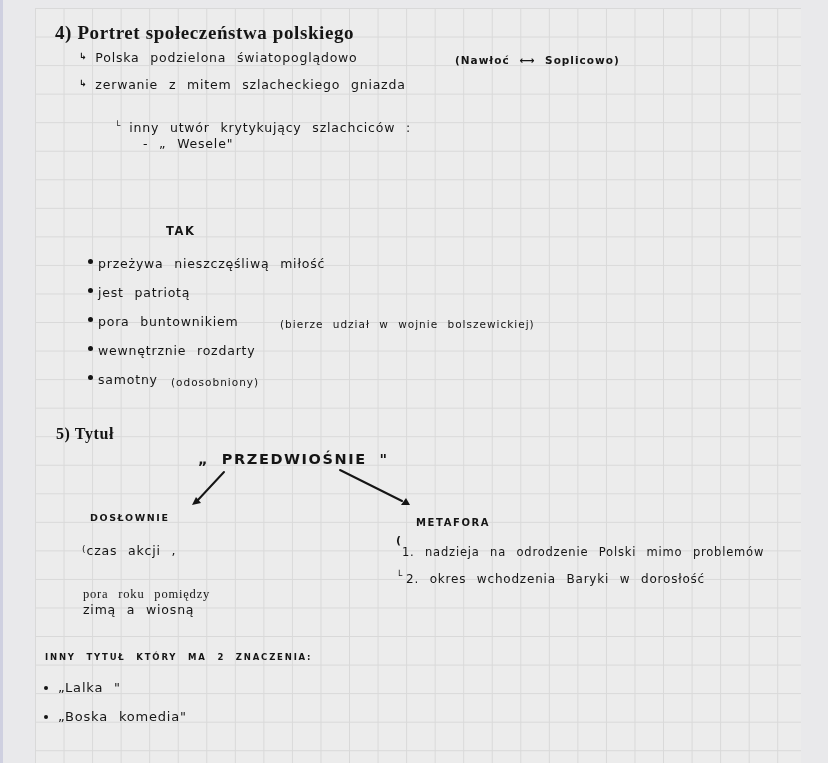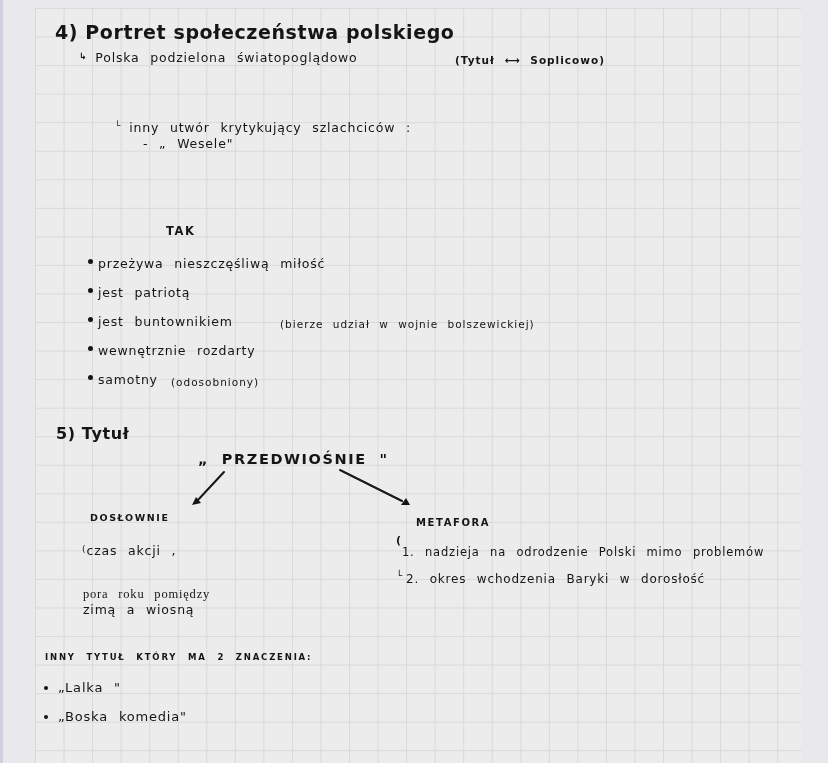--- a/index.html
+++ b/index.html
@@ -14,21 +14,21 @@
     position:absolute; left:35px; top:8px; width:766px; height:760px;
     background-color:#ececec;
     background-image:
       linear-gradient(to right, #d9d9d9 1px, transparent 1px),
       linear-gradient(to bottom, #d9d9d9 1px, transparent 1px);
     background-size:28.55px 28.55px;
     background-position:0 0;
     overflow:visible;
   }
   .t { position:absolute; white-space:nowrap; line-height:1; }
-  .h1 { font-size:19px; font-weight:bold; letter-spacing:0.6px; }
+  .h1 { font-size:19px; font-weight:bold; letter-spacing:0.6px;font-family:Liberation Serif, serif; }
   .h2 { font-size:21px; font-weight:bold; color:#3e5478; letter-spacing:1.4px; word-spacing:6px; }
   .n { font-size:12.5px; letter-spacing:0.8px; word-spacing:6px; }
   .s { font-size:10.5px; letter-spacing:1px; word-spacing:5px; }
   .caps { font-size:10px; font-weight:bold; letter-spacing:1.6px; word-spacing:6px; }
   .mid { font-size:13.5px; letter-spacing:1px; word-spacing:6px; }
   .bold { font-weight:bold; }
   .hook { display:inline-block; font-size:9px; font-weight:bold; margin-right:8px; vertical-align:top; }
   .bullet { display:inline-block; width:5px; height:5px; border-radius:50%; background:#151515; margin-right:5px; vertical-align:top; margin-top:1px; }
   svg.arrows { position:absolute; left:0; top:0; pointer-events:none; }
 </style>
@@ -37,42 +37,45 @@
 
 <div class="edge-strip"></div>
 
 <div class="page">
 
   <div class="t h1" style="left:20px; top:15px;">4) Portret społeczeństwa polskiego</div>
 
   <div class="t n" style="left:44px; top:44px;">
     <span class="hook">↳</span><span>Polska podzielona światopoglądowo</span>
   </div>
-  <div class="t s bold" style="left:420px; top:47px;">(Tytuł ⟷ Soplicowo)</div>
+  <div class="t s bold" style="left:420px; top:47px;">(Nawłoć ⟷ Soplicowo)</div>
 
+  <div class="t n" style="left:44px; top:71px;">
+    <span class="hook">↳</span><span>zerwanie z mitem szlacheckiego gniazda</span>
+  </div>
 
   <div class="t n" style="left:80px; top:114px;">
     <span class="hook">└</span><span>inny utwór krytykujący szlachciców :</span>
   </div>
 
   <div class="t n" style="left:108px; top:130px;">
     <span>-</span>
     <span>„ Wesele"</span>
   </div>
 
   <div class="t caps" style="left:131px; top:218px; font-size:11.5px;">TAK</div>
 
   <div class="t n" style="left:53px; top:250px;">
     <span class="bullet"></span><span>przeżywa nieszczęśliwą miłość</span>
   </div>
   <div class="t n" style="left:53px; top:279px;">
     <span class="bullet"></span><span>jest patriotą</span>
   </div>
   <div class="t n" style="left:53px; top:308px;">
-    <span class="bullet"></span><span>jest buntownikiem</span>
+    <span class="bullet"></span><span>pora buntownikiem</span>
   </div>
   <div class="t s" style="left:245px; top:311px;">(bierze udział w wojnie bolszewickiej)</div>
   <div class="t n" style="left:53px; top:337px;">
     <span class="bullet"></span><span>wewnętrznie rozdarty</span>
   </div>
   <div class="t n" style="left:53px; top:366px;">
     <span class="bullet"></span><span>samotny</span>
   </div>
   <div class="t s" style="left:136px; top:369px;">(odosobniony)</div>
 

